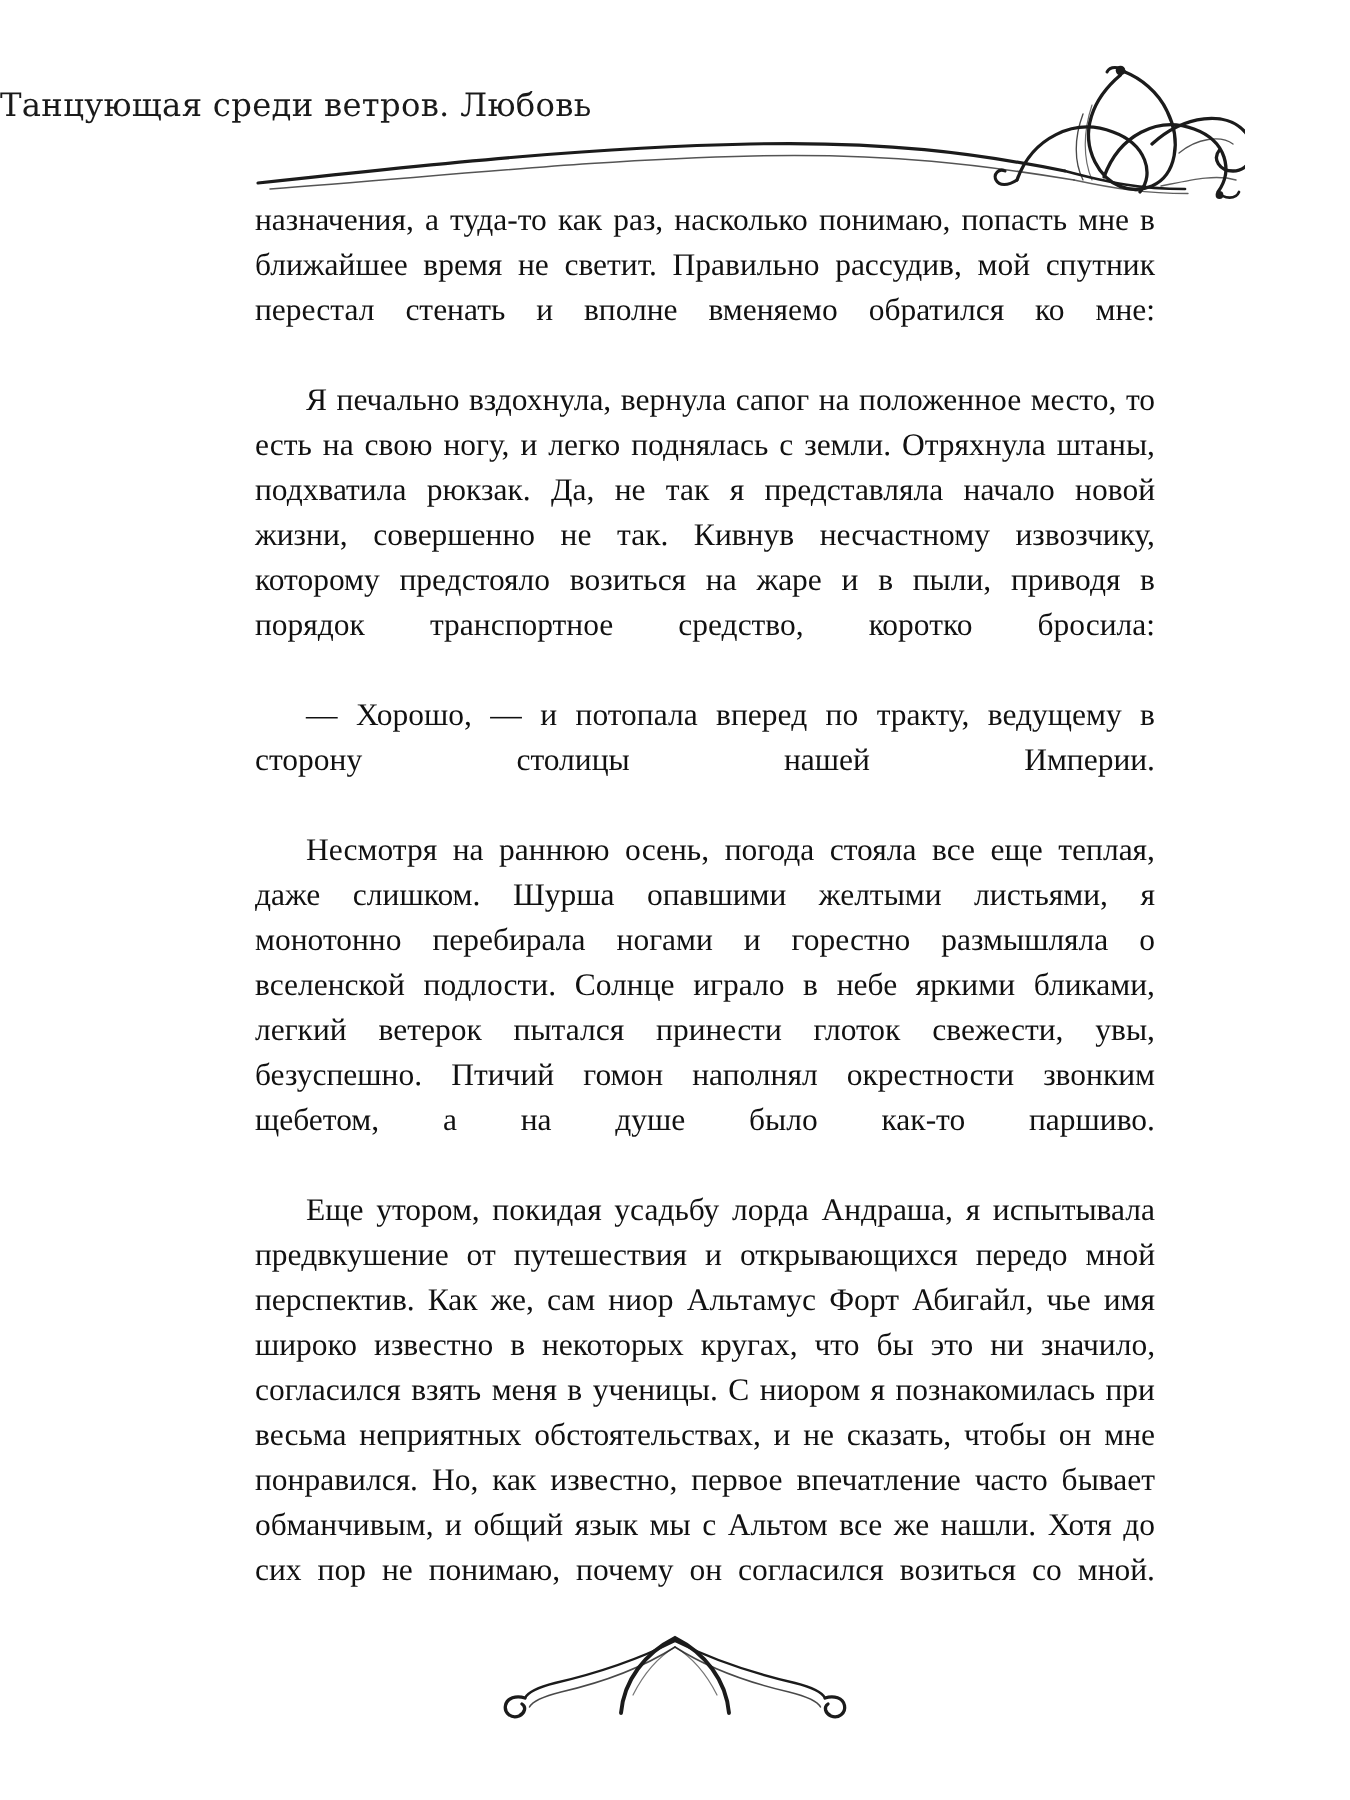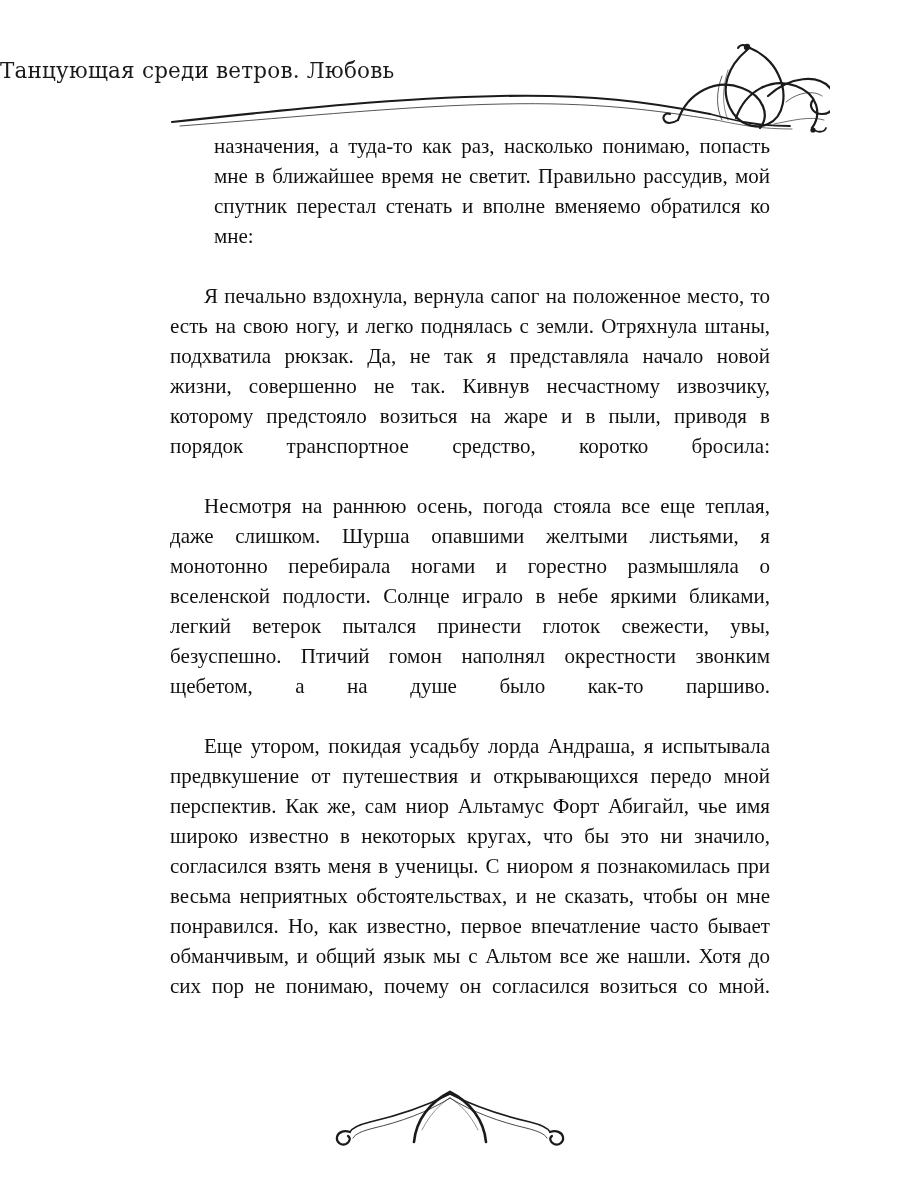--- a/index.html
+++ b/index.html
@@ -66,21 +66,20 @@
     text-justify: inter-word;
     text-indent: 34px;
     hyphens: manual;
     -webkit-hyphens: manual;
     color: #111111;
     font-weight: 400;
   }
 
   .para.first {
     text-indent: 0;
-    margin-left: 44px;
   }
 
   
   .para::after {
     content: "";
     display: inline-block;
     width: 100%;
   }
 
   
@@ -141,20 +140,21 @@
     </svg>
   </div>
 
   <div class="running-head">
     <span class="running-head-title">Танцующая среди ветров. Любовь</span>
   </div>
 
   <div class="textblock">
     <p class="para first">назначения, а туда-то как раз, насколько понимаю, попасть мне в ближайшее время не светит. Правильно рассудив, мой спутник перестал стенать и вполне вменяемо обратился ко мне:</p>
     <p class="para">Я печально вздохнула, вернула сапог на положенное место, то есть на свою ногу, и легко поднялась с земли. Отряхнула штаны, подхватила рюкзак. Да, не так я представляла начало новой жизни, совершенно не так. Кивнув несчастному извозчику, которому предстояло возиться на жаре и в пыли, приводя в порядок транспортное средство, коротко бросила:</p>
+    <p class="para">— Хорошо, — и потопала вперед по тракту, ведущему в сторону столицы нашей Империи.</p>
     <p class="para">Несмотря на раннюю осень, погода стояла все еще теплая, даже слишком. Шурша опавшими желтыми листьями, я монотонно перебирала ногами и горестно размышляла о вселенской подлости. Солнце играло в небе яркими бликами, легкий ветерок пытался принести глоток свежести, увы, безуспешно. Птичий гомон наполнял окрестности звонким щебетом, а на душе было как-то паршиво.</p>
     <p class="para">Еще утором, покидая усадьбу лорда Андраша, я испытывала предвкушение от путешествия и открывающихся передо мной перспектив. Как же, сам ниор Альтамус Форт Абигайл, чье имя широко известно в некоторых кругах, что бы это ни значило, согласился взять меня в ученицы. С ниором я познакомилась при весьма неприятных обстоятельствах, и не сказать, чтобы он мне понравился. Но, как известно, первое впечатление часто бывает обманчивым, и общий язык мы с Альтом все же нашли. Хотя до сих пор не понимаю, почему он согласился возиться со мной.</p>
   </div>
 
   <div class="footer">
     <div class="footer-ornament">
       <svg viewBox="0 0 240 80" width="240" height="80" xmlns="http://www.w3.org/2000/svg">
         <g fill="none" stroke="#1b1b1b" stroke-linecap="round">
 
           <path d="M84,56 C86,34 100,16 120,6 C140,16 154,34 156,56" stroke-width="2.6"></path>

